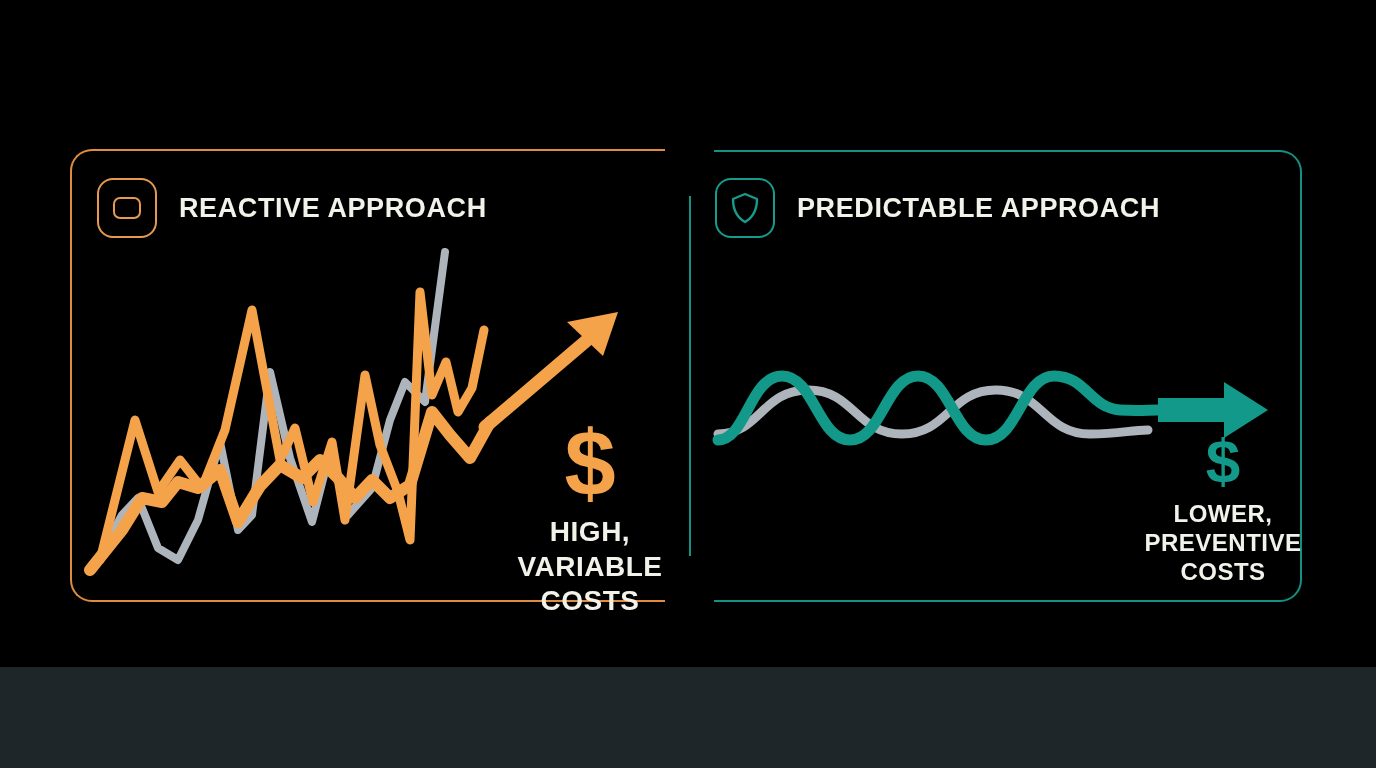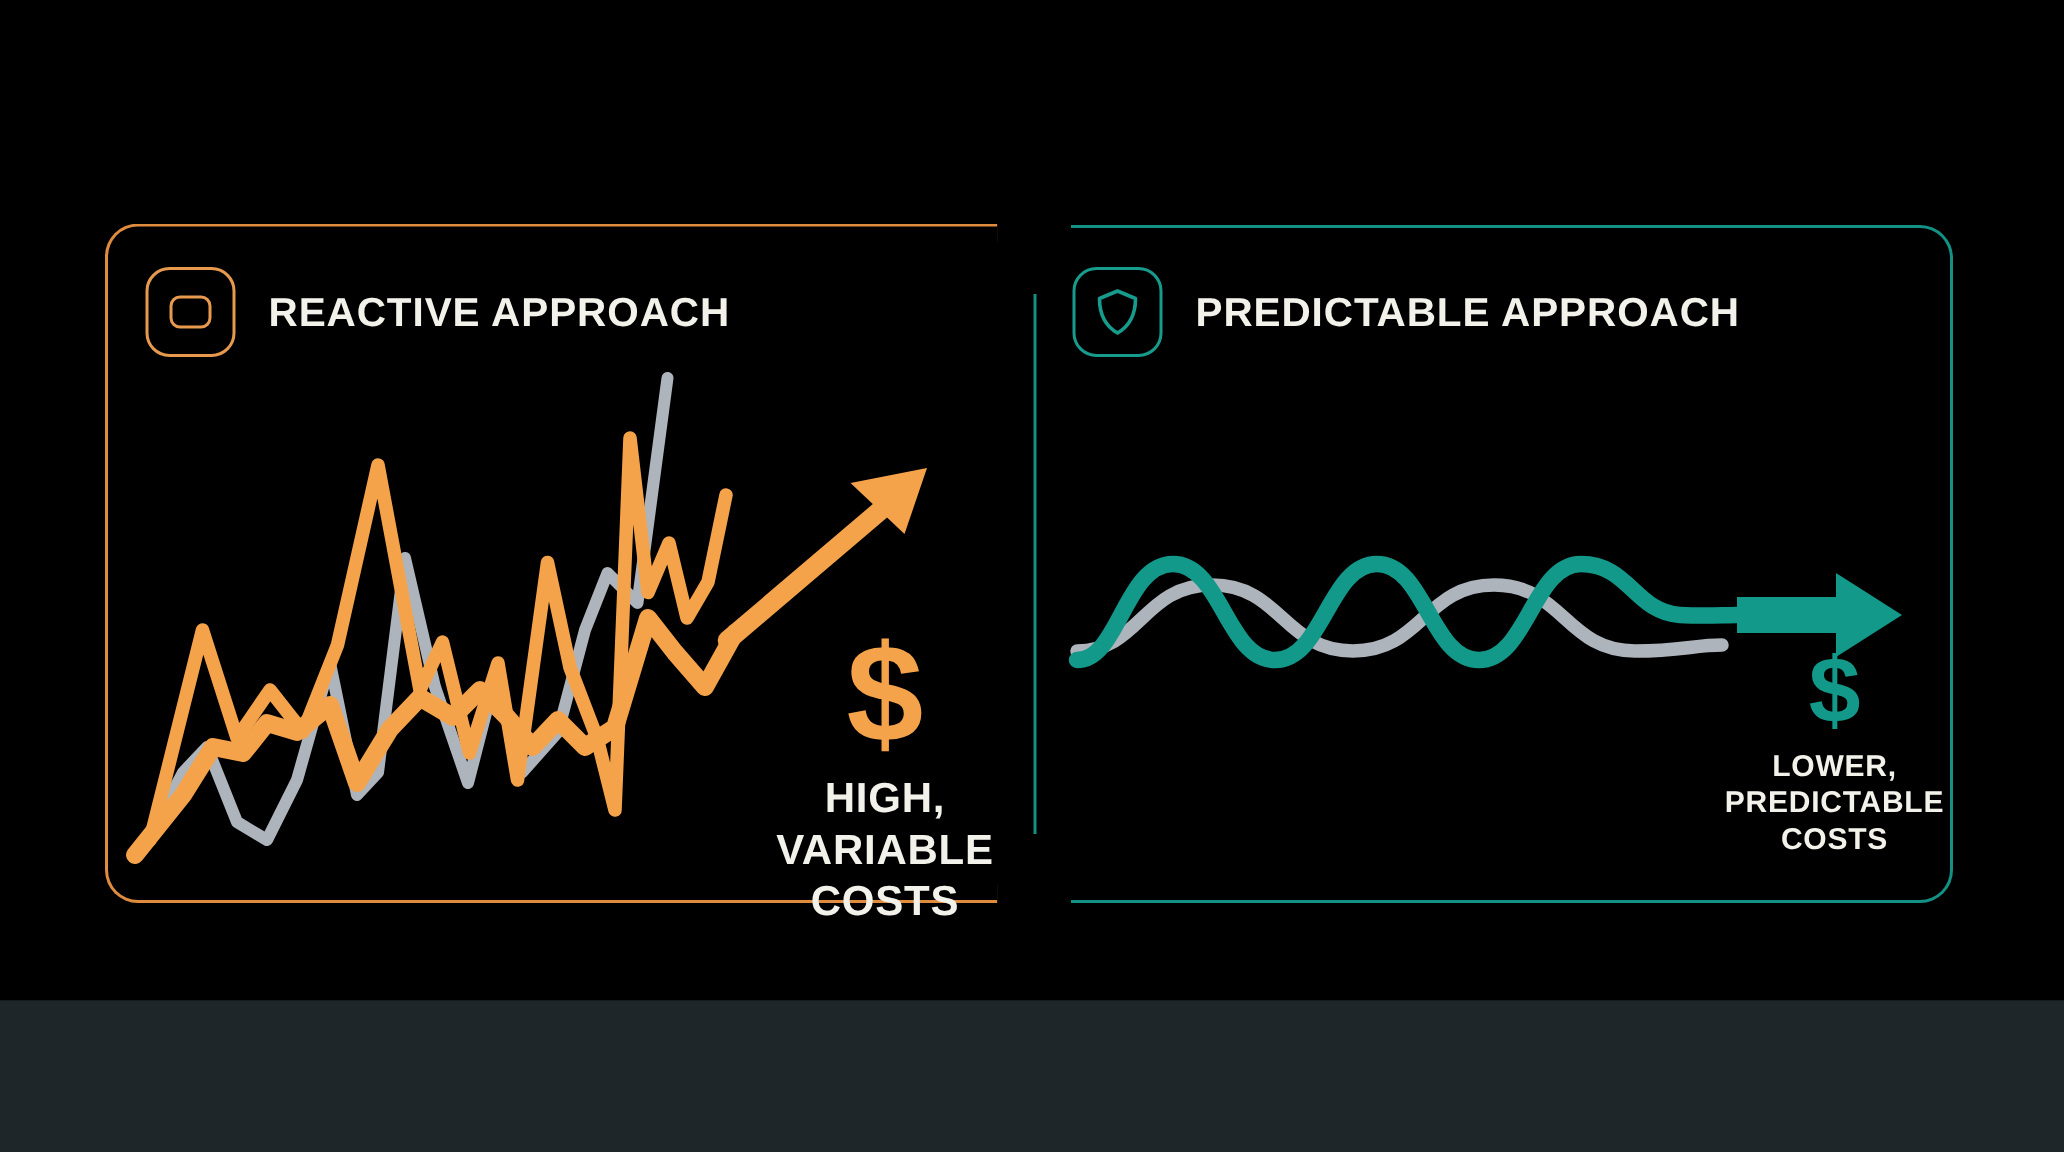--- a/index.html
+++ b/index.html
@@ -119,21 +119,21 @@
   .dollar-teal { color: #12998a; }
 
   .cost-label {
     color: #f2f2ea;
     font-size: 28px;
     font-weight: bold;
     letter-spacing: 0.5px;
     line-height: 1.22;
     margin-top: 8px;
   }
-  .cost-label-sm { font-size: 20px; }
+  .cost-label-sm { font-size: 24px; }
 </style>
 </head>
 <body>
 
 <div id="stage">
 
   <div class="panel" id="panel-reactive"></div>
 
   <div class="panel-header" id="header-reactive">
     <div class="badge-icon badge-orange">
@@ -186,18 +186,18 @@
     <g>
       <line x1="458" y1="80" x2="530" y2="80" stroke="#12998a" stroke-width="24" stroke-linecap="butt"></line>
       <polygon points="568,80 524,52 524,108" fill="#12998a"></polygon>
     </g>
   </svg>
 
   <div class="money-block" id="money-preventive">
     <div class="dollar dollar-sm dollar-teal">$</div>
     <div class="cost-label cost-label-sm">
       <div>LOWER,</div>
-      <div>PREDICTABLE</div>
+      <div>PREVENTIVE</div>
       <div>COSTS</div>
     </div>
   </div>
 
 </div>
 
 </body></html>

